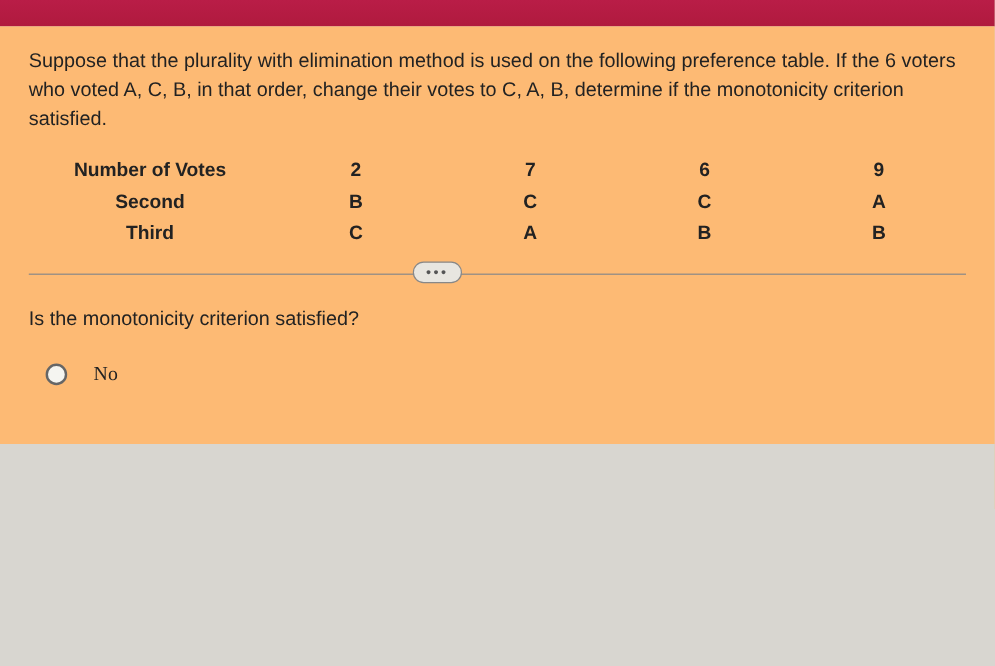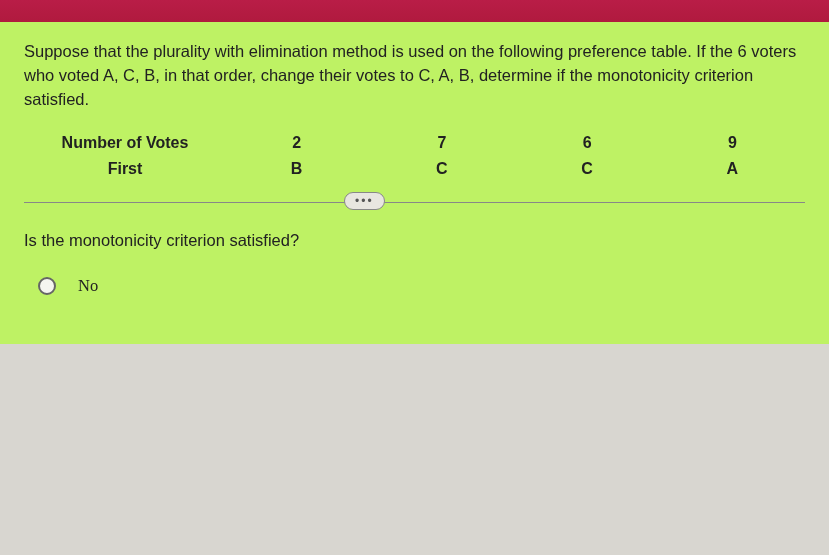--- a/index.html
+++ b/index.html
@@ -14,21 +14,21 @@
       height: 555px;
       overflow: hidden;
     }
     .top-bar {
       background: #c41e3a;
       background: linear-gradient(to bottom, #b91d47, #b01a3e);
       height: 22px;
       width: 100%;
     }
     .content {
-      background: #bef264;
+      background: #fdba74;
       padding: 18px 24px 30px 24px;
       margin: 0;
     }
     .question-text {
       font-size: 16.5px;
       line-height: 1.45;
       color: #222;
       margin-bottom: 18px;
     }
     .pref-table {
@@ -126,25 +126,32 @@
   <table class="pref-table">
     <tbody>
         <tr class="header-row">
       <th class="row-label">Number of Votes</th>
       <td>2</td>
       <td>7</td>
       <td>6</td>
       <td>9</td>
     </tr>
     <tr class="header-row">
-      <th class="row-label">First</th>
+      <th class="row-label">Second</th>
       <td>B</td>
       <td>C</td>
       <td>C</td>
       <td>A</td>
+    </tr>
+    <tr class="header-row">
+      <th class="row-label">Third</th>
+      <td>C</td>
+      <td>A</td>
+      <td>B</td>
+      <td>B</td>
     </tr>
   </tbody>
     </table>
 
   <div class="divider-wrap">
     <hr class="divider-line">
     <div class="divider-pill">•••</div>
   </div>
 
   <p class="sub-question">Is the monotonicity criterion satisfied?</p>

